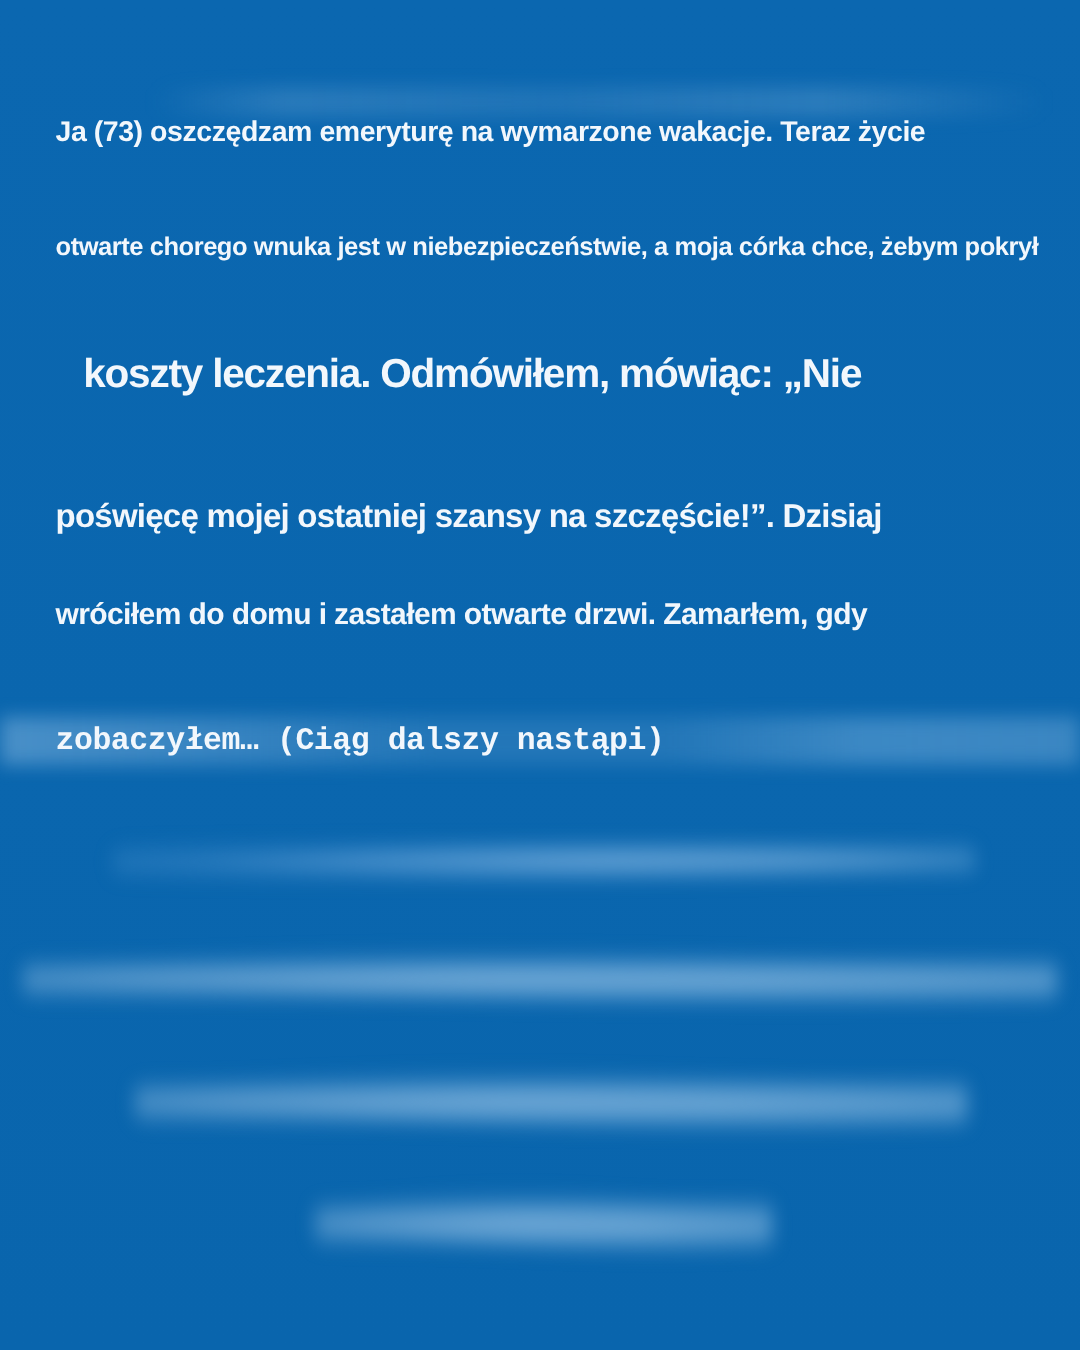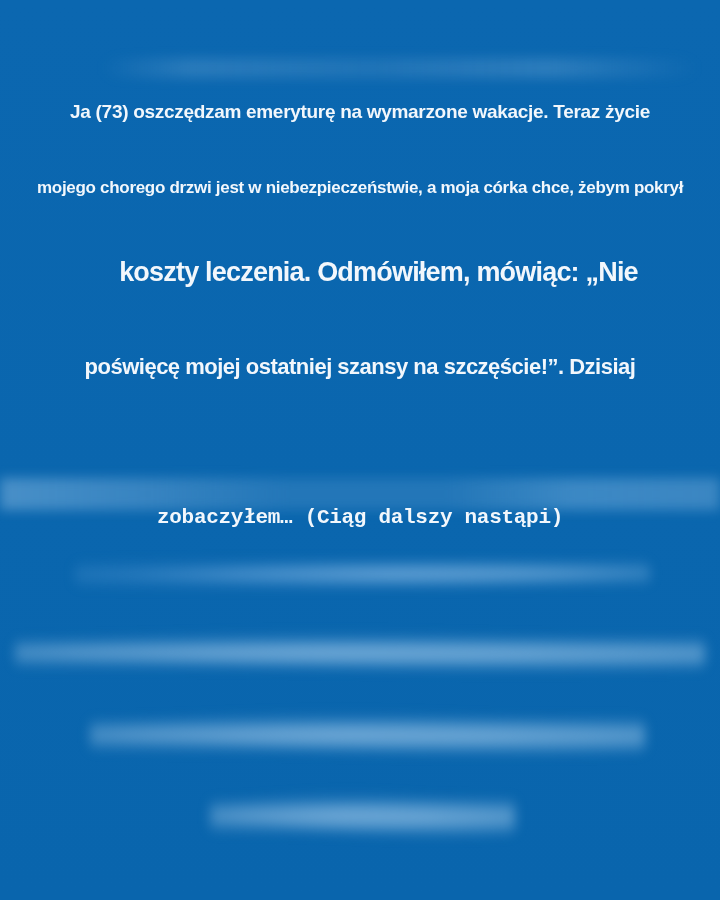--- a/index.html
+++ b/index.html
@@ -17,27 +17,26 @@
     height: 900px;
     background: linear-gradient(180deg, #0b67b0 0%, #0a66ae 55%, #0965ad 100%);
     overflow: hidden;
   }
 
   .story-line {
     position: absolute;
     left: 50%;
     transform: translateX(-50%);
     width: 646px;
-    text-align: center;
+    text-align: left;
     white-space: nowrap;
     color: #f2f7fc;
     font-weight: 700;
     line-height: 1.2;
     z-index: 3;
-    margin-top: 23px;
   }
 
   .l1 { top: 78px;  font-size: 19px; letter-spacing: -0.3px; }
   .l2 { top: 155px; font-size: 17px; letter-spacing: -0.3px; }
   .l3 { top: 233px; font-size: 27px; letter-spacing: -0.8px; padding-left: 37px; }
   .l4 { top: 331px; font-size: 22px; letter-spacing: -0.5px; }
   .l5 { top: 398px; font-size: 20px; letter-spacing: -0.4px; }
   .l6 { top: 482px; font-size: 21px; letter-spacing: -0.3px; font-family: Liberation Mono, monospace; }
 
   .blur-band {
@@ -86,26 +85,27 @@
 </style>
 </head>
 <body>
 
 <div class="canvas">
 
   <div class="blur-band smear-faint" style="top:58px; left:100px; width:600px; height:20px;"></div>
 
   <div class="story-line l1">Ja (73) oszczędzam emeryturę na wymarzone wakacje. Teraz życie</div>
 
-  <div class="story-line l2">mojego chorego drzwi jest w niebezpieczeństwie, a moja córka chce, żebym pokrył</div>
+  <div class="story-line l2">otwarte chorego wnuka jest w niebezpieczeństwie, a moja córka chce, żebym pokrył</div>
 
   <div class="story-line l3">koszty leczenia. Odmówiłem, mówiąc: „Nie</div>
 
   <div class="story-line l4">poświęcę mojej ostatniej szansy na szczęście!”. Dzisiaj</div>
 
+  <div class="story-line l5">wróciłem do domu i zastałem otwarte drzwi. Zamarłem, gdy</div>
 
   <div class="blur-band smear-behind" style="top:478px; left:0px; width:720px; height:32px; border-radius:0;"></div>
 
   <div class="story-line l6">zobaczyłem… (Ciąg dalszy nastąpi)</div>
 
   <div class="blur-band smear-bright" style="top:558px; left:75px; width:575px; height:33px;"></div>
 
   <div class="blur-band smear-soft" style="top:632px; left:15px; width:690px; height:42px;"></div>
 
   <div class="blur-band smear-soft" style="top:712px; left:90px; width:555px; height:46px;"></div>

